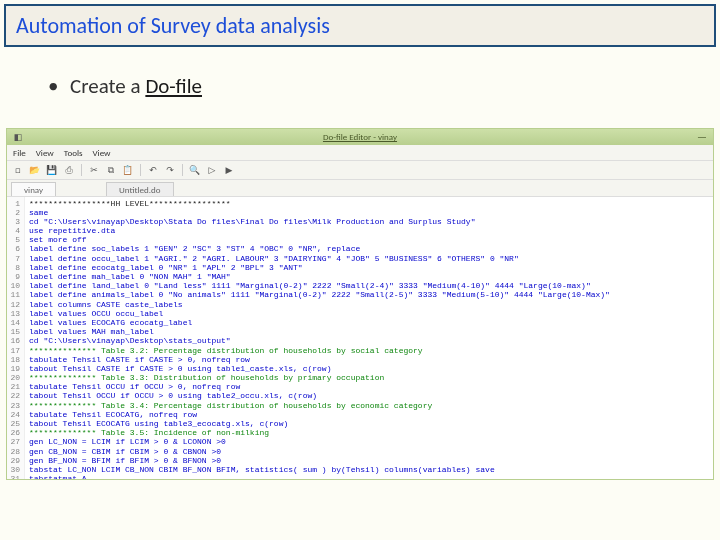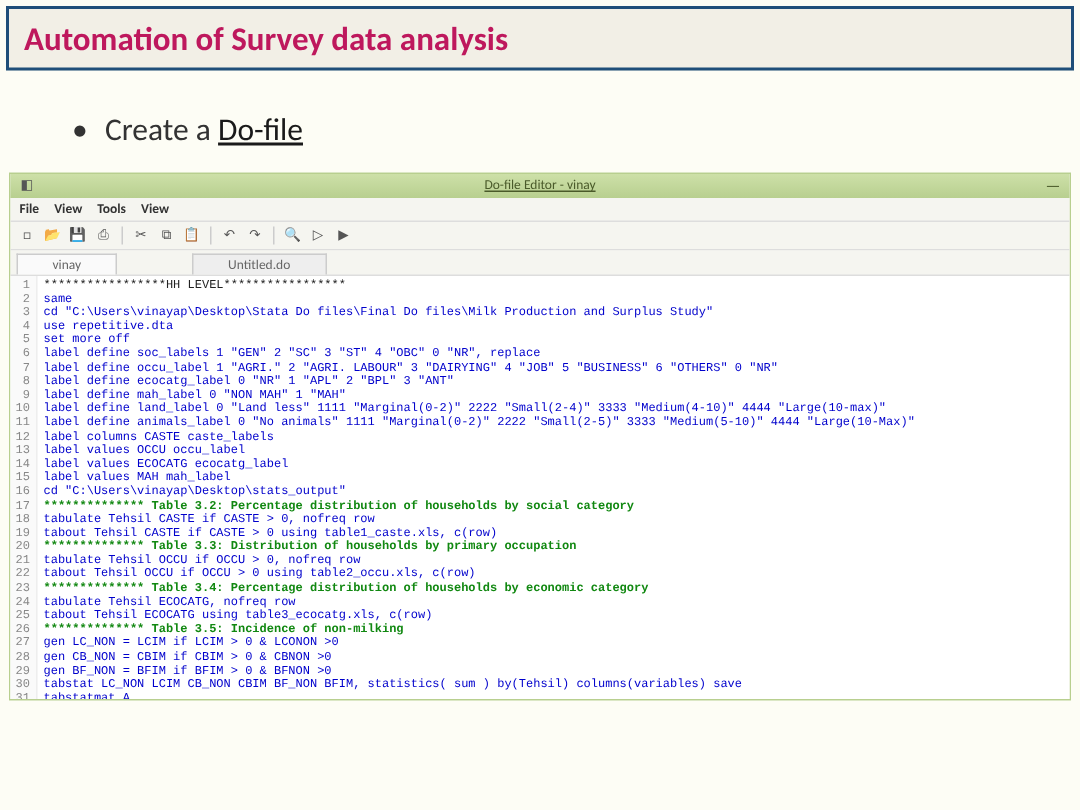--- a/index.html
+++ b/index.html
@@ -11,25 +11,25 @@
     overflow: hidden;
   }
   .title-bar {
     border: 2px solid #1f4e79;
     background: #f2efe6;
     padding: 6px 10px;
     margin: 4px;
   }
   .title-bar h1 {
     font-size: 22px;
-    font-weight: bold;
-    color: #be185d;
+    font-weight: normal;
+    color: #1d4ed8;
   }
   .bullets {
-    margin: 24px 0 12px 48px;
+    margin: 24px 0 25px 48px;
   }
   .bullets li {
     list-style: none;
     font-size: 21px;
     color: #333;
     line-height: 1.5;
     position: relative;
     padding-left: 22px;
   }
   .bullets li::before {
@@ -69,21 +69,20 @@
     font-size: 11px;
   }
   .menubar {
     background: #f5f5f0;
     font-size: 9px;
     color: #333;
     padding: 2px 6px;
     border-bottom: 1px solid #ddd;
     display: flex;
     gap: 10px;
-    font-weight: bold;
   }
   .toolbar {
     background: #f5f5f0;
     padding: 2px 4px;
     border-bottom: 1px solid #ddd;
     display: flex;
     gap: 3px;
     align-items: center;
   }
   .tb-icon {
@@ -104,21 +103,21 @@
   }
   .tabs {
     background: #f5f5f0;
     font-size: 9px;
     padding: 2px 4px 0 4px;
     display: flex;
     gap: 2px;
     border-bottom: 1px solid #ddd;
   }
   .tab {
-    padding: 1px 23px;
+    padding: 1px 12px;
     border: 1px solid #ccc;
     border-bottom: none;
     background: #fafafa;
     color: #666;
     text-align: center;
   }
   .tab.inactive { background: #eee; margin-left: 48px; }
   .code-area {
     display: flex;
     font-family: "Courier New", monospace;
@@ -137,21 +136,21 @@
     white-space: pre;
     flex-shrink: 0;
     min-width: 18px;
   }
   .code {
     padding: 2px 4px;
     white-space: pre;
     color: #333;
   }
   .c-blue { color: #0000cc; }
-  .c-green { color: #118811; font-weight: bold; }
+  .c-green { color: #118811; }
   .c-black { color: #222; }
 </style>
 </head>
 <body>
 
 <div class="title-bar">
   <h1>Automation of Survey data analysis</h1>
 </div>
 
 <ul class="bullets">

